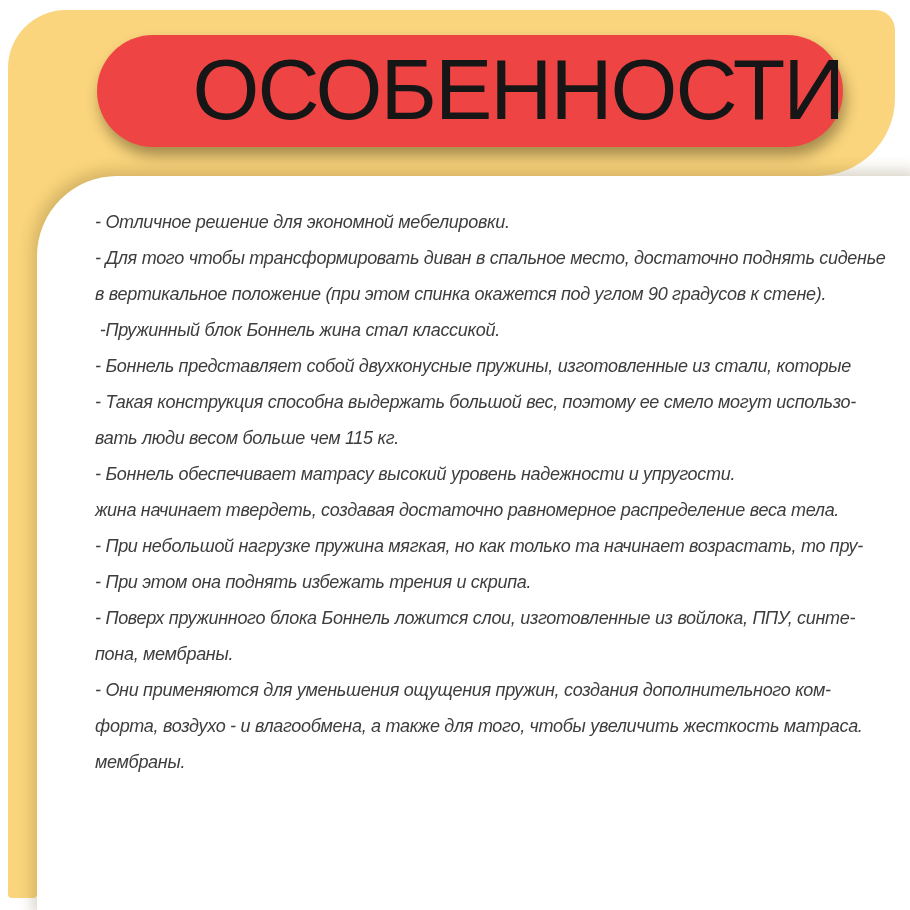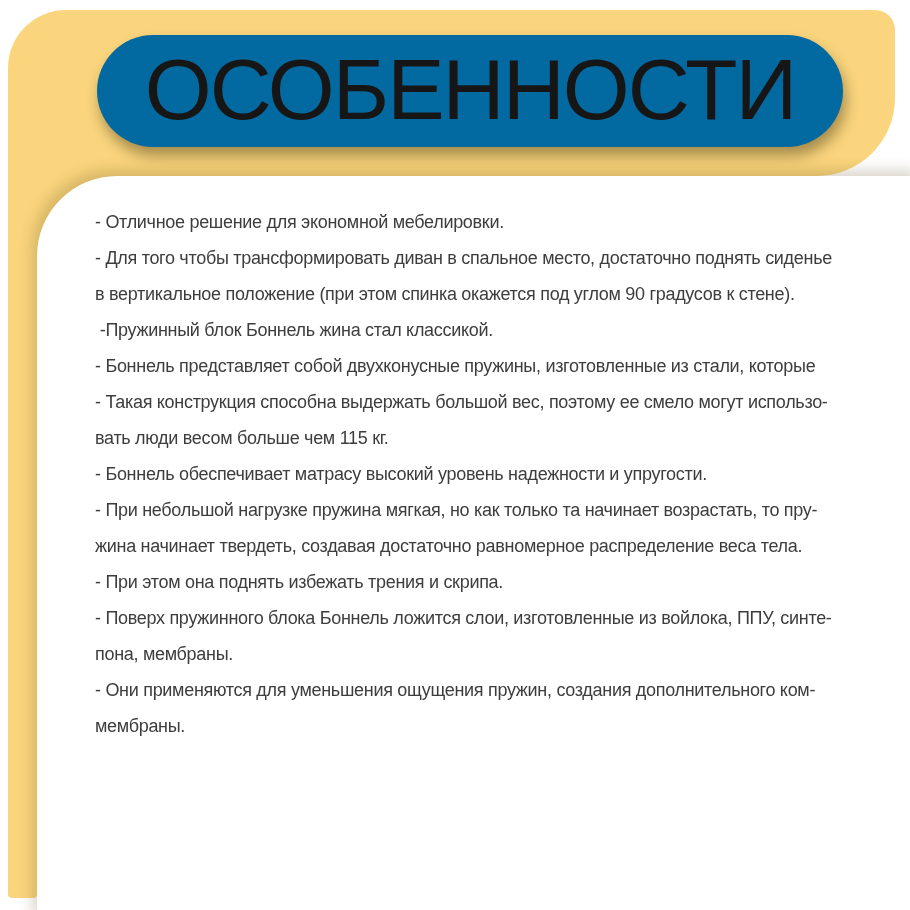--- a/index.html
+++ b/index.html
@@ -46,26 +46,26 @@
     right:-10px; bottom:-10px;
     background:var(--bg);
     border-top-left-radius:80px;
     box-shadow:-5px -6px 14px rgba(90,70,20,0.22);
   }
   
   .title-pill{
     position:absolute;
     left:97px; top:35px;
     width:746px; height:112px;
-    background:#0369a1;
+    background:#ef4444;
     border-radius:60px;
     box-shadow:3px 9px 14px rgba(40,30,5,0.40);
     display:flex;
     align-items:center;
-    justify-content:center;
+    justify-content:flex-end;
   }
   .title-text{
     font-size:86px;
     font-weight:300;
     letter-spacing:-2px;
     color:var(--title-color);
     white-space:nowrap;
     line-height:1;
     padding-bottom:4px;
   }
@@ -73,20 +73,21 @@
   .features{
     position:absolute;
     left:95px; top:204px; right:20px;
     color:var(--body-color);
     font-size:18px;
     line-height:36px;
     letter-spacing:-0.3px;
   }
   .feature-line{
     white-space:pre;
+    font-style:italic;
   }
 </style>
 </head>
 <body>
 
 <div class="accent-bar"></div>
 <div class="accent-strip"></div>
 <div class="corner-patch"></div>
 <div class="content-area"></div>
 
@@ -96,20 +97,21 @@
 
 <div class="features">
     <div class="feature-line">- Отличное решение для экономной мебелировки.</div>
     <div class="feature-line">- Для того чтобы трансформировать диван в спальное место, достаточно поднять сиденье</div>
     <div class="feature-line">в вертикальное положение (при этом спинка окажется под углом 90 градусов к стене).</div>
     <div class="feature-line"> -Пружинный блок Боннель жина стал классикой.</div>
     <div class="feature-line">- Боннель представляет собой двухконусные пружины, изготовленные из стали, которые</div>
     <div class="feature-line">- Такая конструкция способна выдержать большой вес, поэтому ее смело могут использо-</div>
     <div class="feature-line">вать люди весом больше чем 115 кг.</div>
     <div class="feature-line">- Боннель обеспечивает матрасу высокий уровень надежности и упругости.</div>
+    <div class="feature-line">жина начинает твердеть, создавая достаточно равномерное распределение веса тела.</div>
     <div class="feature-line">- При небольшой нагрузке пружина мягкая, но как только та начинает возрастать, то пру-</div>
-    <div class="feature-line">жина начинает твердеть, создавая достаточно равномерное распределение веса тела.</div>
     <div class="feature-line">- При этом она поднять избежать трения и скрипа.</div>
     <div class="feature-line">- Поверх пружинного блока Боннель ложится слои, изготовленные из войлока, ППУ, синте-</div>
     <div class="feature-line">пона, мембраны.</div>
     <div class="feature-line">- Они применяются для уменьшения ощущения пружин, создания дополнительного ком-</div>
+    <div class="feature-line">форта, воздухо - и влагообмена, а также для того, чтобы увеличить жесткость матраса.</div>
     <div class="feature-line">мембраны.</div>
   </div>
 
 </body></html>

